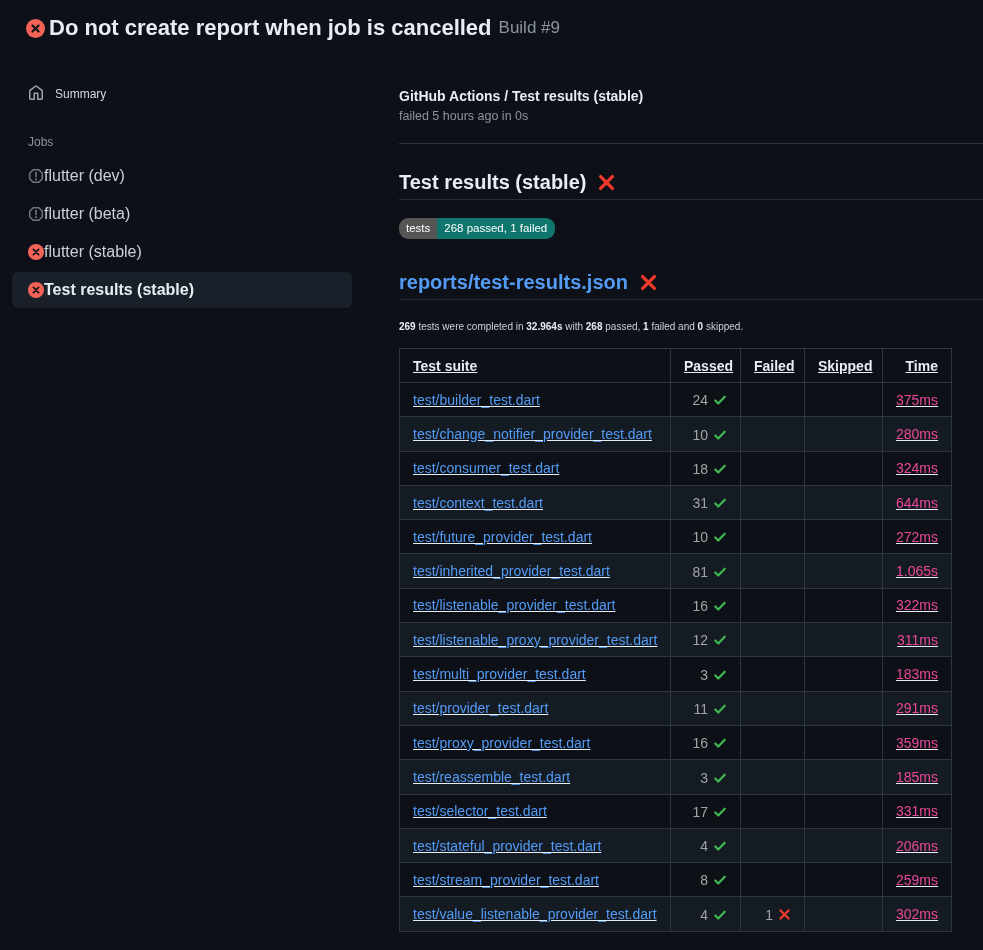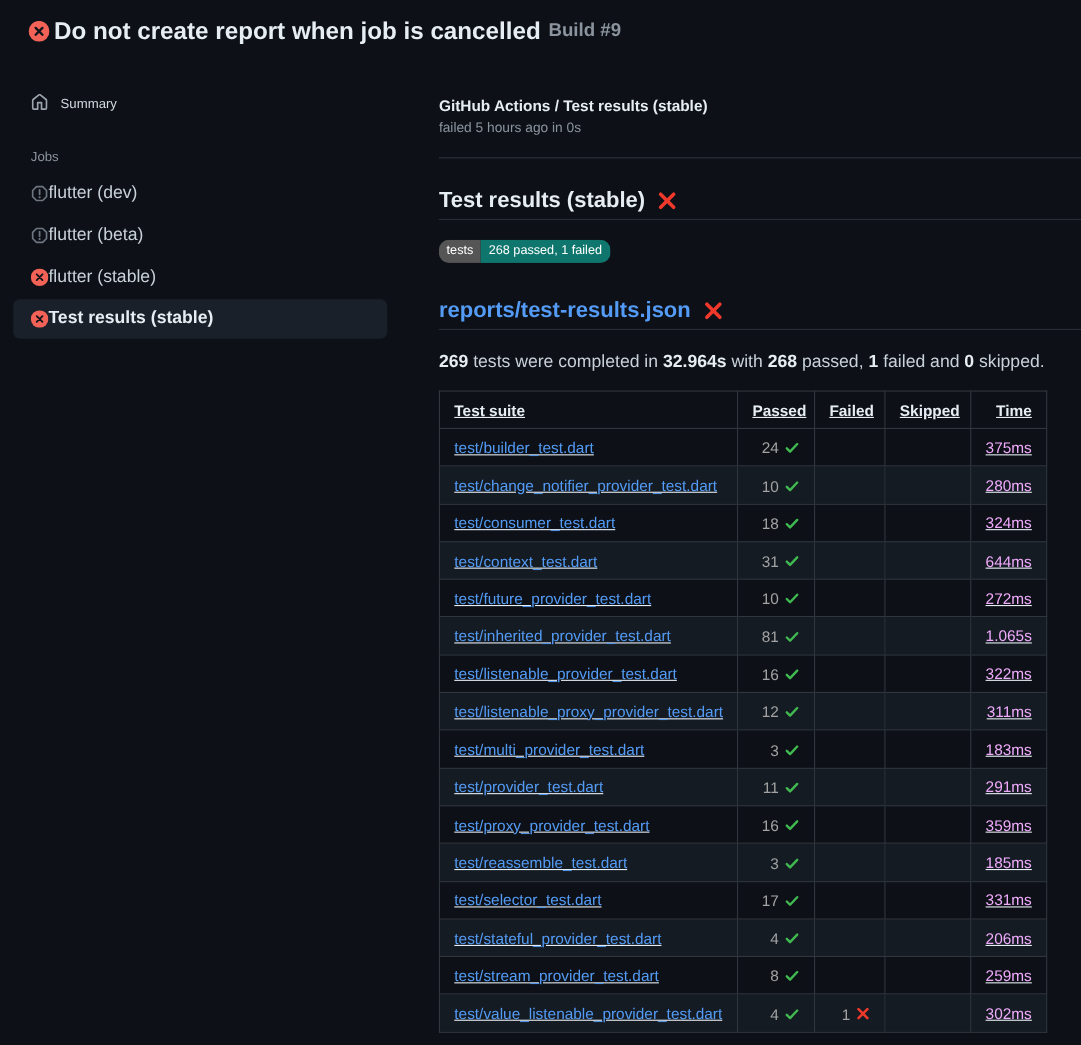--- a/index.html
+++ b/index.html
@@ -19,21 +19,21 @@
   .topbar .status-icon { width: 19px; height: 19px; flex: none; }
   .topbar-title {
     font-size: 22px;
     font-weight: 700;
     color: #e6edf3;
     margin-left: 4px;
     white-space: nowrap;
   }
   .topbar-build {
     font-size: 17px;
-    font-weight: 700;
+    font-weight: 400;
     color: #8b949e;
     margin-left: 7px;
   }
   
   .layout { display: flex; height: 894px; }
   .sidebar { width: 399px; flex: none; padding-top: 24px; }
   .content { flex: 1; padding-top: 32px; }
 
   
   .summary-item {
@@ -102,21 +102,21 @@
     overflow: hidden;
     color: #ffffff;
   }
   .badge-label { background: #555555; padding: 3px 7px 4px 7px; }
   .badge-value { background: #0f766e; padding: 3px 8px 4px 7px; }
 
   .report-heading-wrap { margin-top: 30px; }
 
   .summary-line {
     margin-top: 21px;
-    font-size: 16px;
+    font-size: 10px;
     color: #c9d1d9;
   }
   .summary-line .seg-bold { font-weight: 700; color: #e6edf3; }
 
   
   table.results {
     margin-top: 16px;
     border-collapse: collapse;
     table-layout: fixed;
     width: 552px;
@@ -143,21 +143,21 @@
     text-decoration: none;
     cursor: pointer;
   }
   td.num-cell { text-align: right; color: #a3a3a3; }
   td.num-cell .cell-inner {
     display: inline-flex;
     align-items: center;
     gap: 5px;
     vertical-align: middle;
   }
-  td.time-cell { text-align: right; color: #f0abfc; }
+  td.time-cell { text-align: right; color: #ec4899; }
 </style>
 </head>
 <body>
 
 <div class="topbar">
   <span class="status-icon">
     <svg width="19" height="19" viewBox="0 0 16 16">
       <circle cx="8" cy="8" r="8" fill="#f26257"></circle>
       <path d="M5.4 5.4 L10.6 10.6 M10.6 5.4 L5.4 10.6" stroke="#10141b" stroke-width="1.8" stroke-linecap="round"></path>
     </svg>

